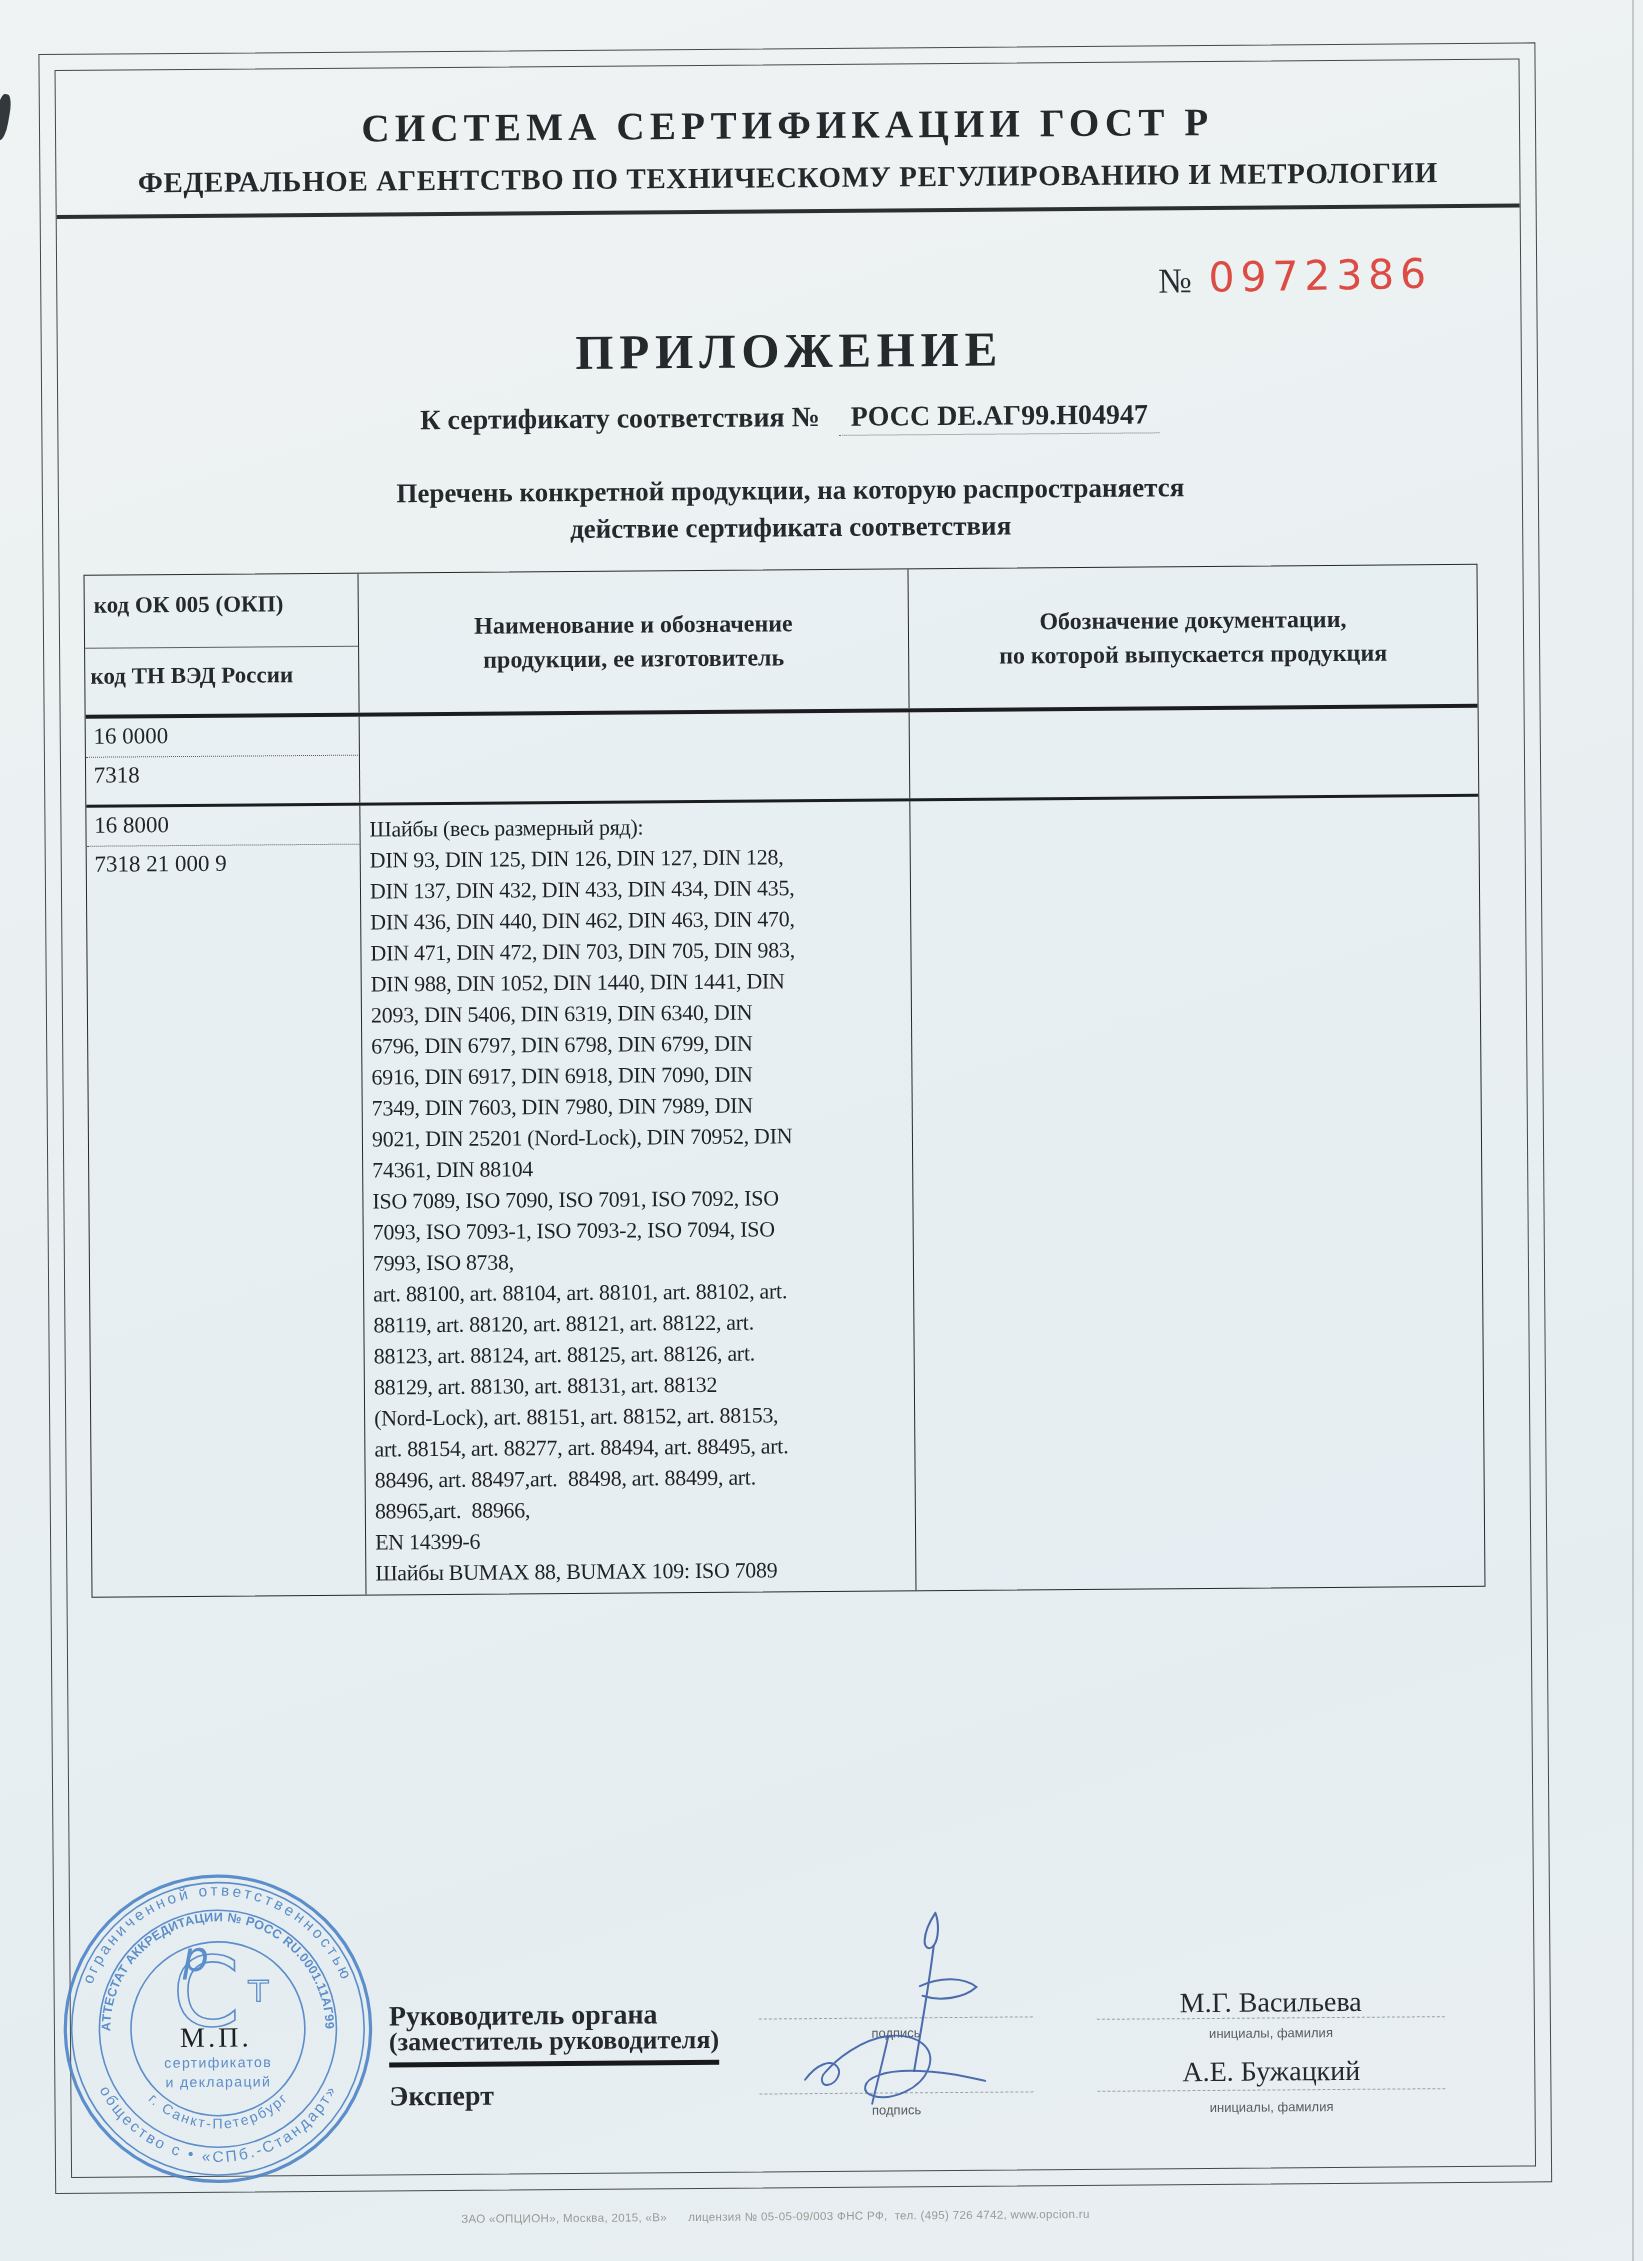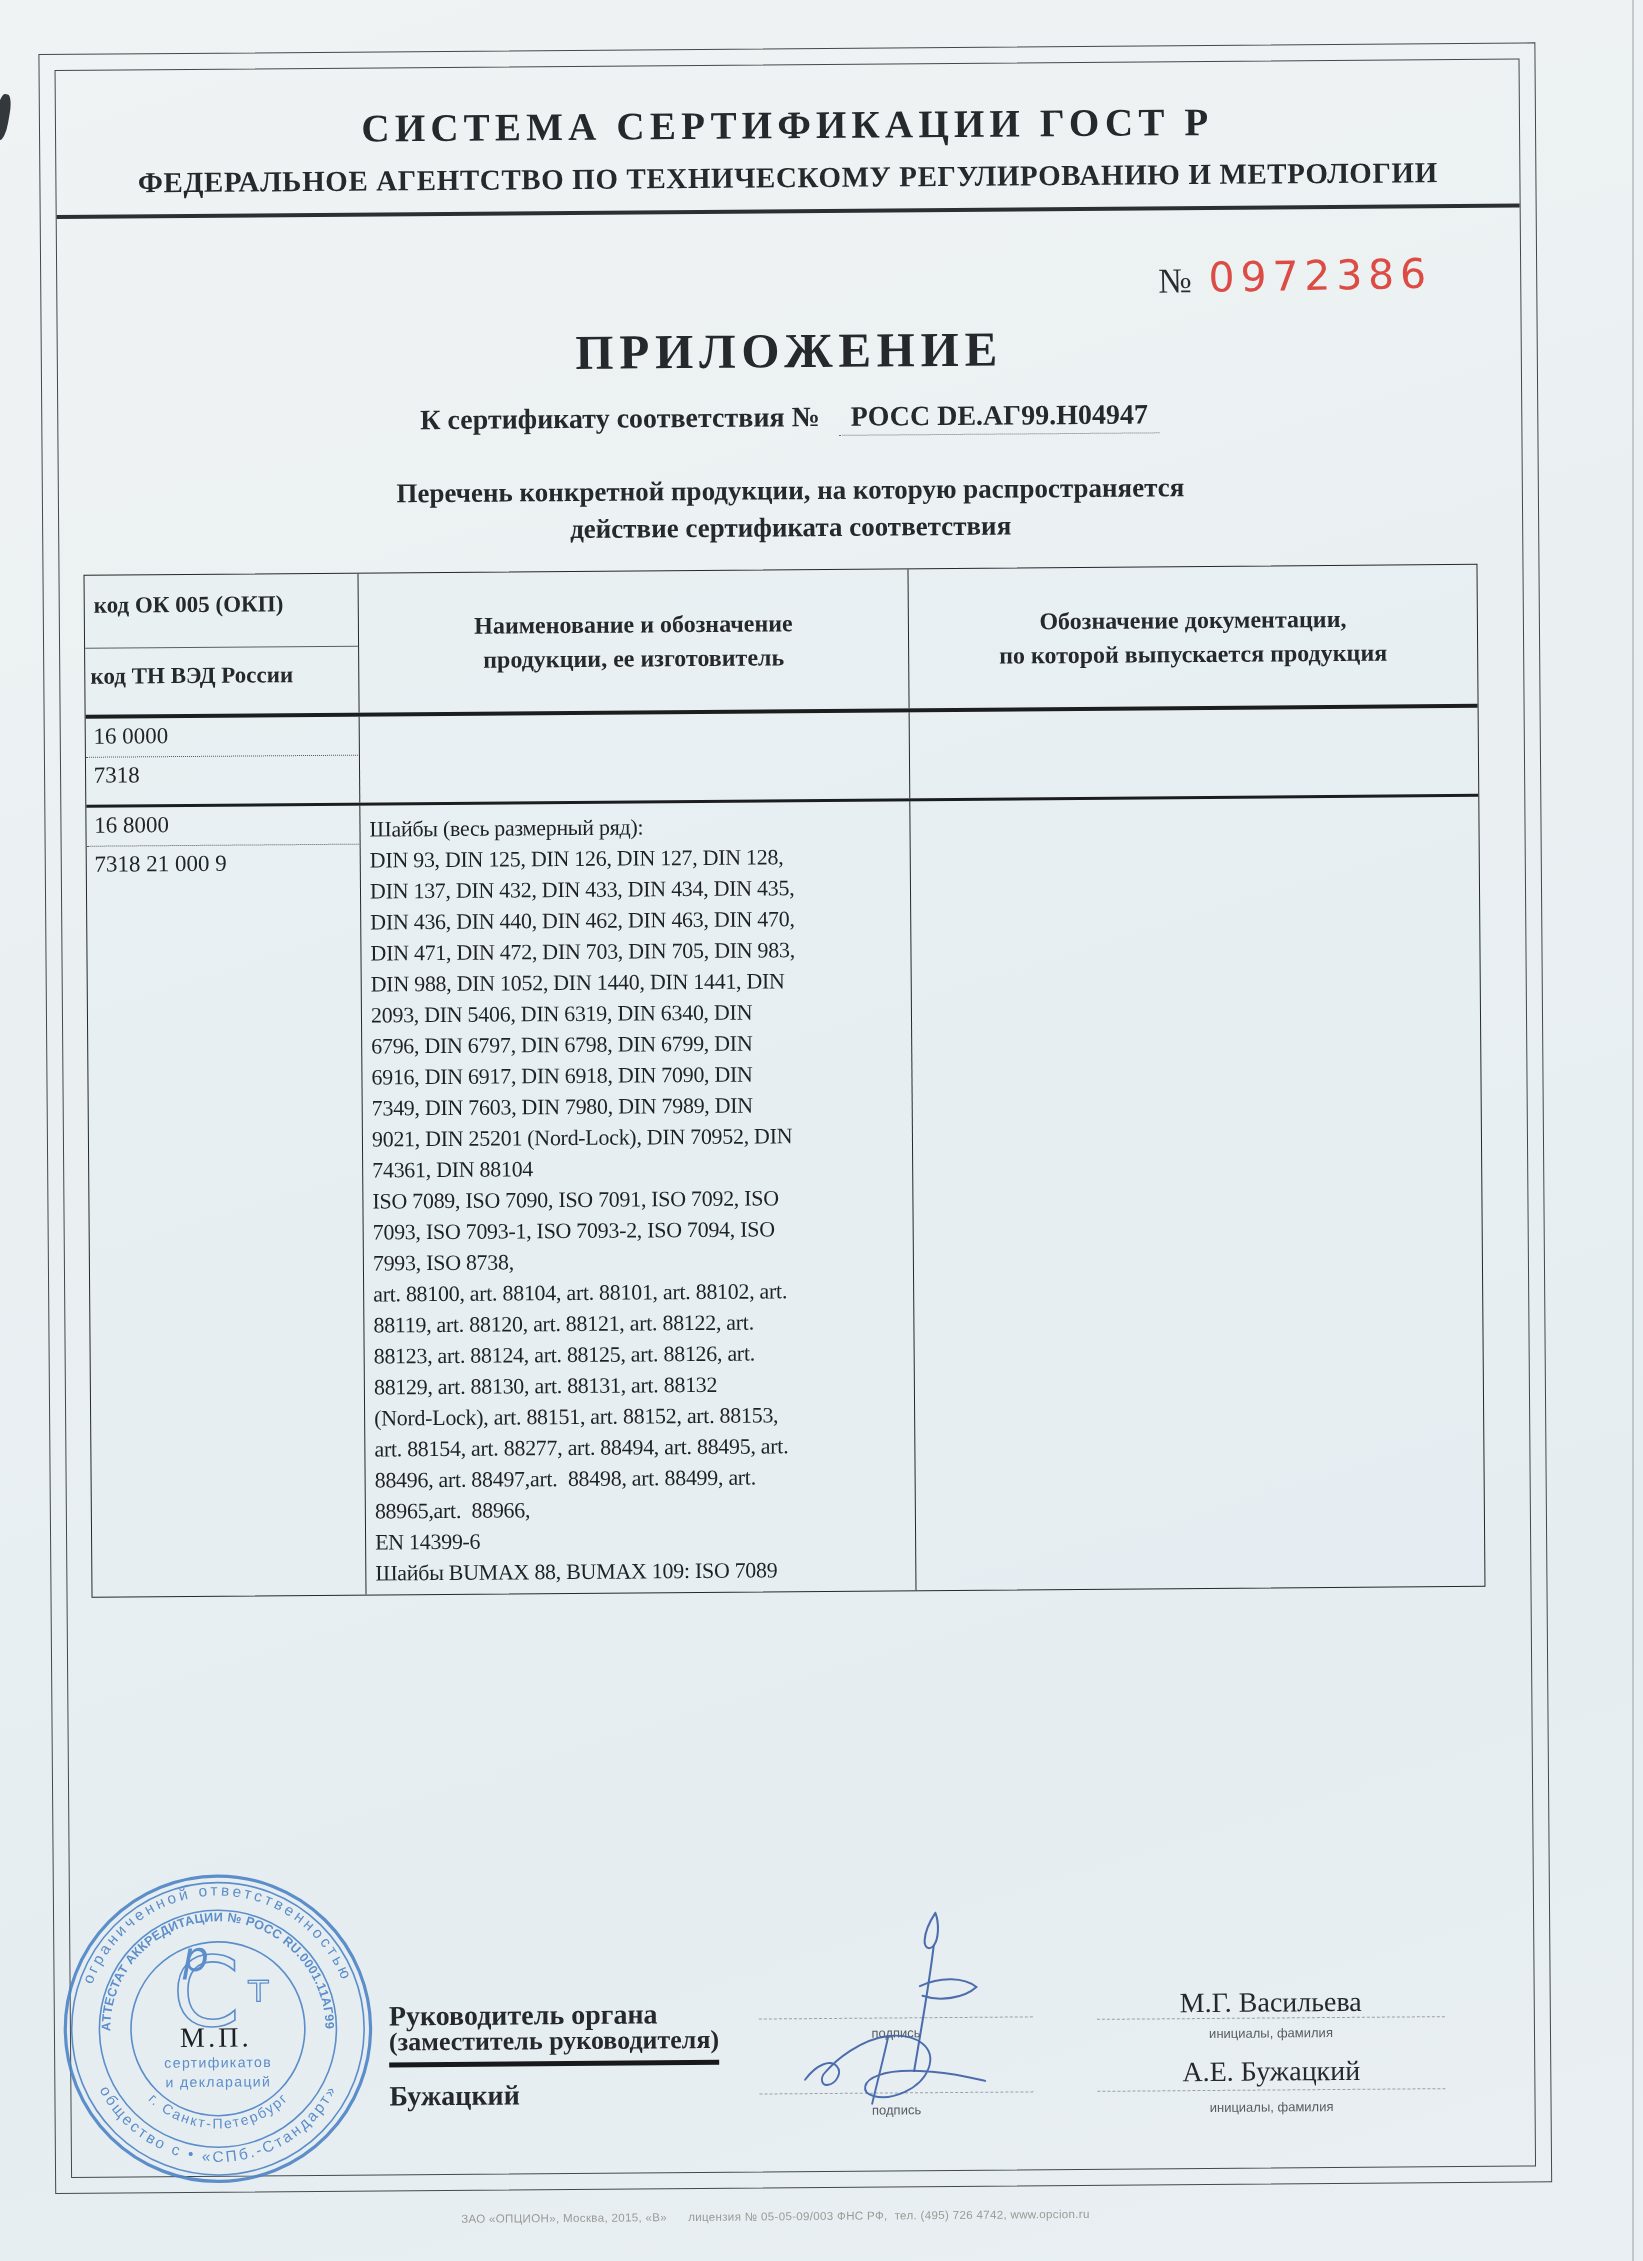--- a/index.html
+++ b/index.html
@@ -197,21 +197,21 @@
           <text x="296" y="208" font-size="60" font-family="DejaVu Sans, sans-serif" fill="none" stroke="#4d84c6" stroke-width="2">т</text>
         </g>
         <text x="250" y="310" font-size="22" letter-spacing="2" text-anchor="middle" fill="#4d84c6" font-family="Liberation Sans, sans-serif">сертификатов</text>
         <text x="250" y="340" font-size="22" letter-spacing="2" text-anchor="middle" fill="#4d84c6" font-family="Liberation Sans, sans-serif">и деклараций</text>
       </svg>
 
       <div class="mp">М.П.</div>
 
       <div class="role" style="top:1949px;">Руководитель органа</div>
       <div class="role-sub" style="top:1976px;">(заместитель руководителя)</div>
-      <div class="role" style="top:2029px;">Бужацкий</div>
+      <div class="role" style="top:2029px;">Эксперт</div>
 
       <div class="sig-line" style="left:705px;width:274px;top:1970px;"></div>
       <div class="small-cap" style="left:705px;width:274px;top:1978px;">подпись</div>
 
       <div class="fio" style="left:1043px;width:348px;top:1942px;">М.Г. Васильева</div>
       <div class="sig-line" style="left:1043px;width:348px;top:1973px;"></div>
       <div class="small-cap" style="left:1043px;width:348px;top:1981px;">инициалы, фамилия</div>
 
       <div class="sig-line" style="left:705px;width:274px;top:2045px;"></div>
       <div class="small-cap" style="left:705px;width:274px;top:2055px;">подпись</div>

